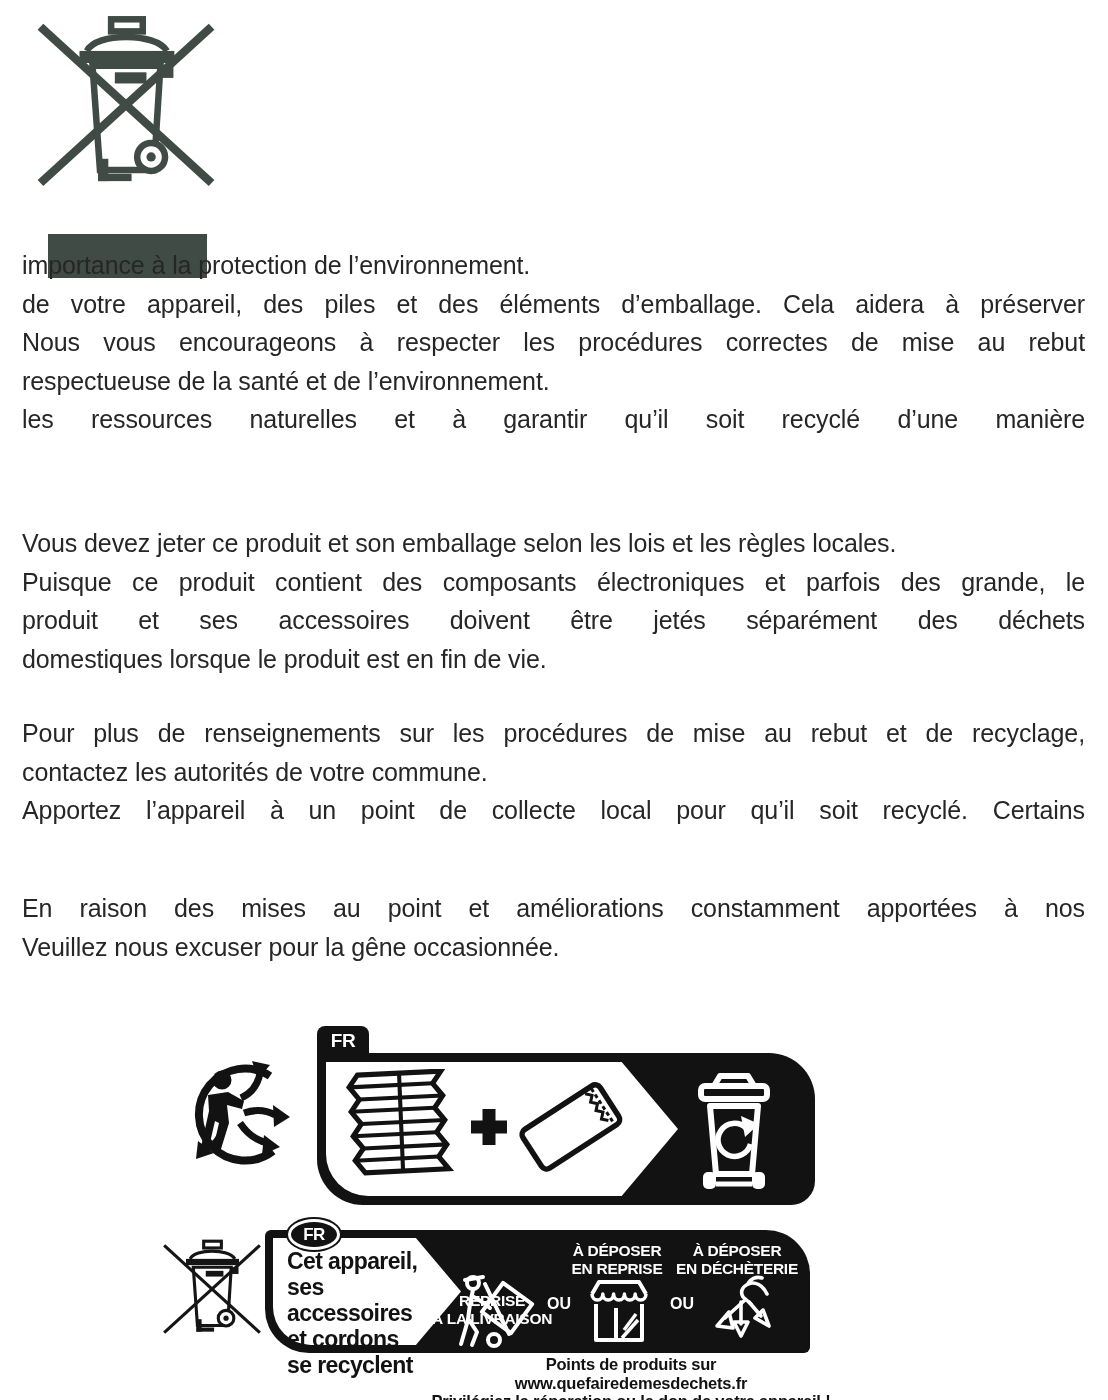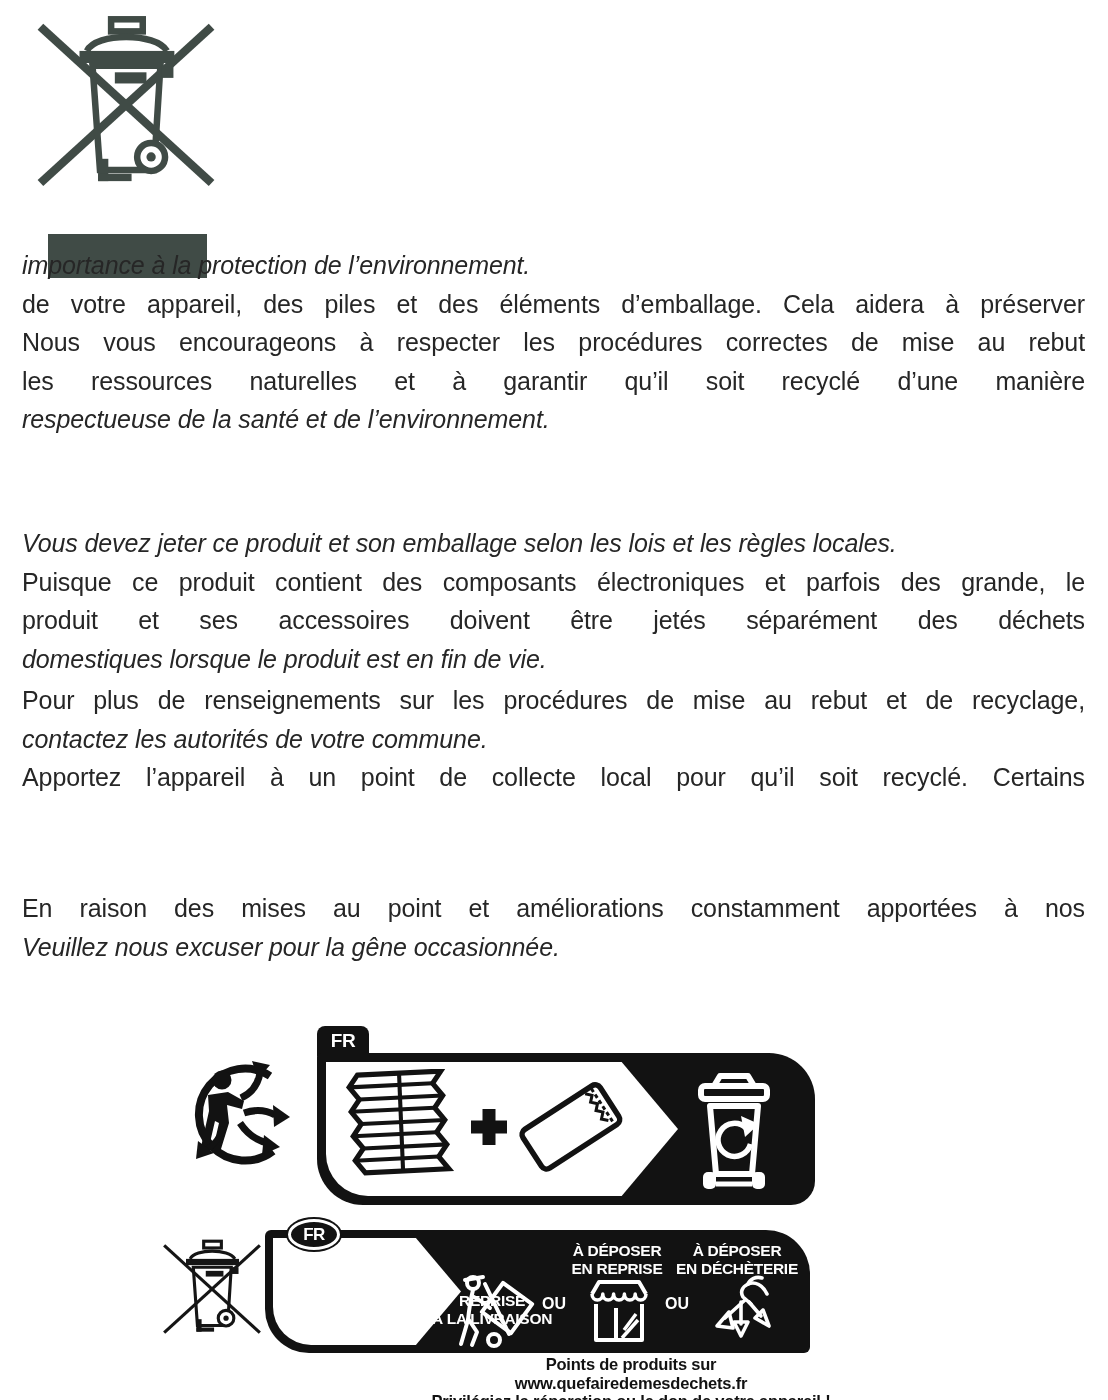--- a/index.html
+++ b/index.html
@@ -8,21 +8,21 @@
     font-family:"Liberation Sans",sans-serif;overflow:hidden;margin:0 auto;
   }
   .abs{position:absolute;}
 
   
   .textblock{
     position:absolute;left:22px;width:1063px;
     font-size:25px;line-height:38.5px;color:#262626;letter-spacing:-0.1px;
   }
   .bline{text-align:justify;text-align-last:justify;}
-  .bline.end{text-align-last:left;font-style:italic;}
+  .bline.end{text-align-last:left;}
   .bline.first{padding-left:193px;}
 
   .redacted{
     position:absolute;left:48px;top:234px;width:159px;height:44px;
     background:#404b46;
   }
 
   
   .fr-tab{
     position:absolute;left:317px;top:1026px;width:52px;height:30px;
@@ -59,21 +59,21 @@
   }
   .pent-text{
     position:absolute;left:287px;top:1248px;width:160px;
     font-size:23px;font-weight:bold;line-height:26px;color:#121212;letter-spacing:-0.6px;z-index:2;
   }
   .opt-label{
     position:absolute;color:#fff;font-weight:bold;font-size:15.5px;line-height:17.5px;
     text-align:center;letter-spacing:-0.3px;white-space:nowrap;
   }
   .ou{
-    position:absolute;color:#fff;font-weight:bold;font-size:16px;text-align:left;width:34px;
+    position:absolute;color:#fff;font-weight:bold;font-size:16px;text-align:center;width:34px;
   }
   .footer-note{
     position:absolute;left:430px;top:1355px;width:402px;text-align:center;
     font-size:16.5px;font-weight:bold;line-height:18.5px;color:#121212;letter-spacing:-0.2px;
   }
 </style>
 </head>
 <body>
 
 <div id="canvas">
@@ -96,32 +96,32 @@
     <rect x="70" y="160" width="11" height="24" fill="#404b46"></rect>
     <rect x="70" y="176" width="36" height="8" fill="#404b46"></rect>
   </svg>
 
   <div class="redacted"></div>
 
   <div class="textblock" style="top:246px">
     <div class="bline end">importance à la protection de l’environnement.</div>
     <div class="bline">de votre appareil, des piles et des éléments d’emballage. Cela aidera à préserver</div>
     <div class="bline">Nous vous encourageons à respecter les procédures correctes de mise au rebut</div>
+    <div class="bline end">respectueuse de la santé et de l’environnement.</div>
     <div class="bline">les ressources naturelles et à garantir qu’il soit recyclé d’une manière</div>
-    <div class="bline end">respectueuse de la santé et de l’environnement.</div>
   </div>
 
   <div class="textblock" style="top:524px">
     <div class="bline end">Vous devez jeter ce produit et son emballage selon les lois et les règles locales.</div>
     <div class="bline">Puisque ce produit contient des composants électroniques et parfois des grande, le</div>
     <div class="bline">produit et ses accessoires doivent être jetés séparément des déchets</div>
     <div class="bline end">domestiques lorsque le produit est en fin de vie.</div>
   </div>
 
-  <div class="textblock" style="top:681px">
+  <div class="textblock" style="top:714px">
     <div class="bline">Pour plus de renseignements sur les procédures de mise au rebut et de recyclage,</div>
     <div class="bline end">contactez les autorités de votre commune.</div>
     <div class="bline">Apportez l’appareil à un point de collecte local pour qu’il soit recyclé. Certains</div>
   </div>
 
   <div class="textblock" style="top:889px">
     <div class="bline">En raison des mises au point et améliorations constamment apportées à nos</div>
     <div class="bline end">Veuillez nous excuser pour la gêne occasionnée.</div>
   </div>
 
@@ -206,20 +206,26 @@
   </svg>
 
   <div class="panel2">
     <div class="p2white"></div>
   </div>
 
   <div class="fr-badge">
     <span>FR</span>
   </div>
 
+  <div class="pent-text">
+    <div>Cet appareil,</div>
+    <div>ses accessoires</div>
+    <div>et cordons</div>
+    <div>se recyclent</div>
+  </div>
 
   <div class="opt-label" style="left:429px;top:1292px;width:126px">
     <div>REPRISE</div>
     <div>À LA LIVRAISON</div>
   </div>
   <svg class="abs" style="left:452px;top:1272px" width="92" height="78" viewBox="0 0 92 78">
     <g fill="none" stroke="#ffffff" stroke-width="4" stroke-linecap="round" stroke-linejoin="round">
       <circle cx="21" cy="11" r="6"></circle>
       <path d="M13,8 L31,5"></path>
       <path d="M21,18 C18,30 17,38 16,48"></path>

